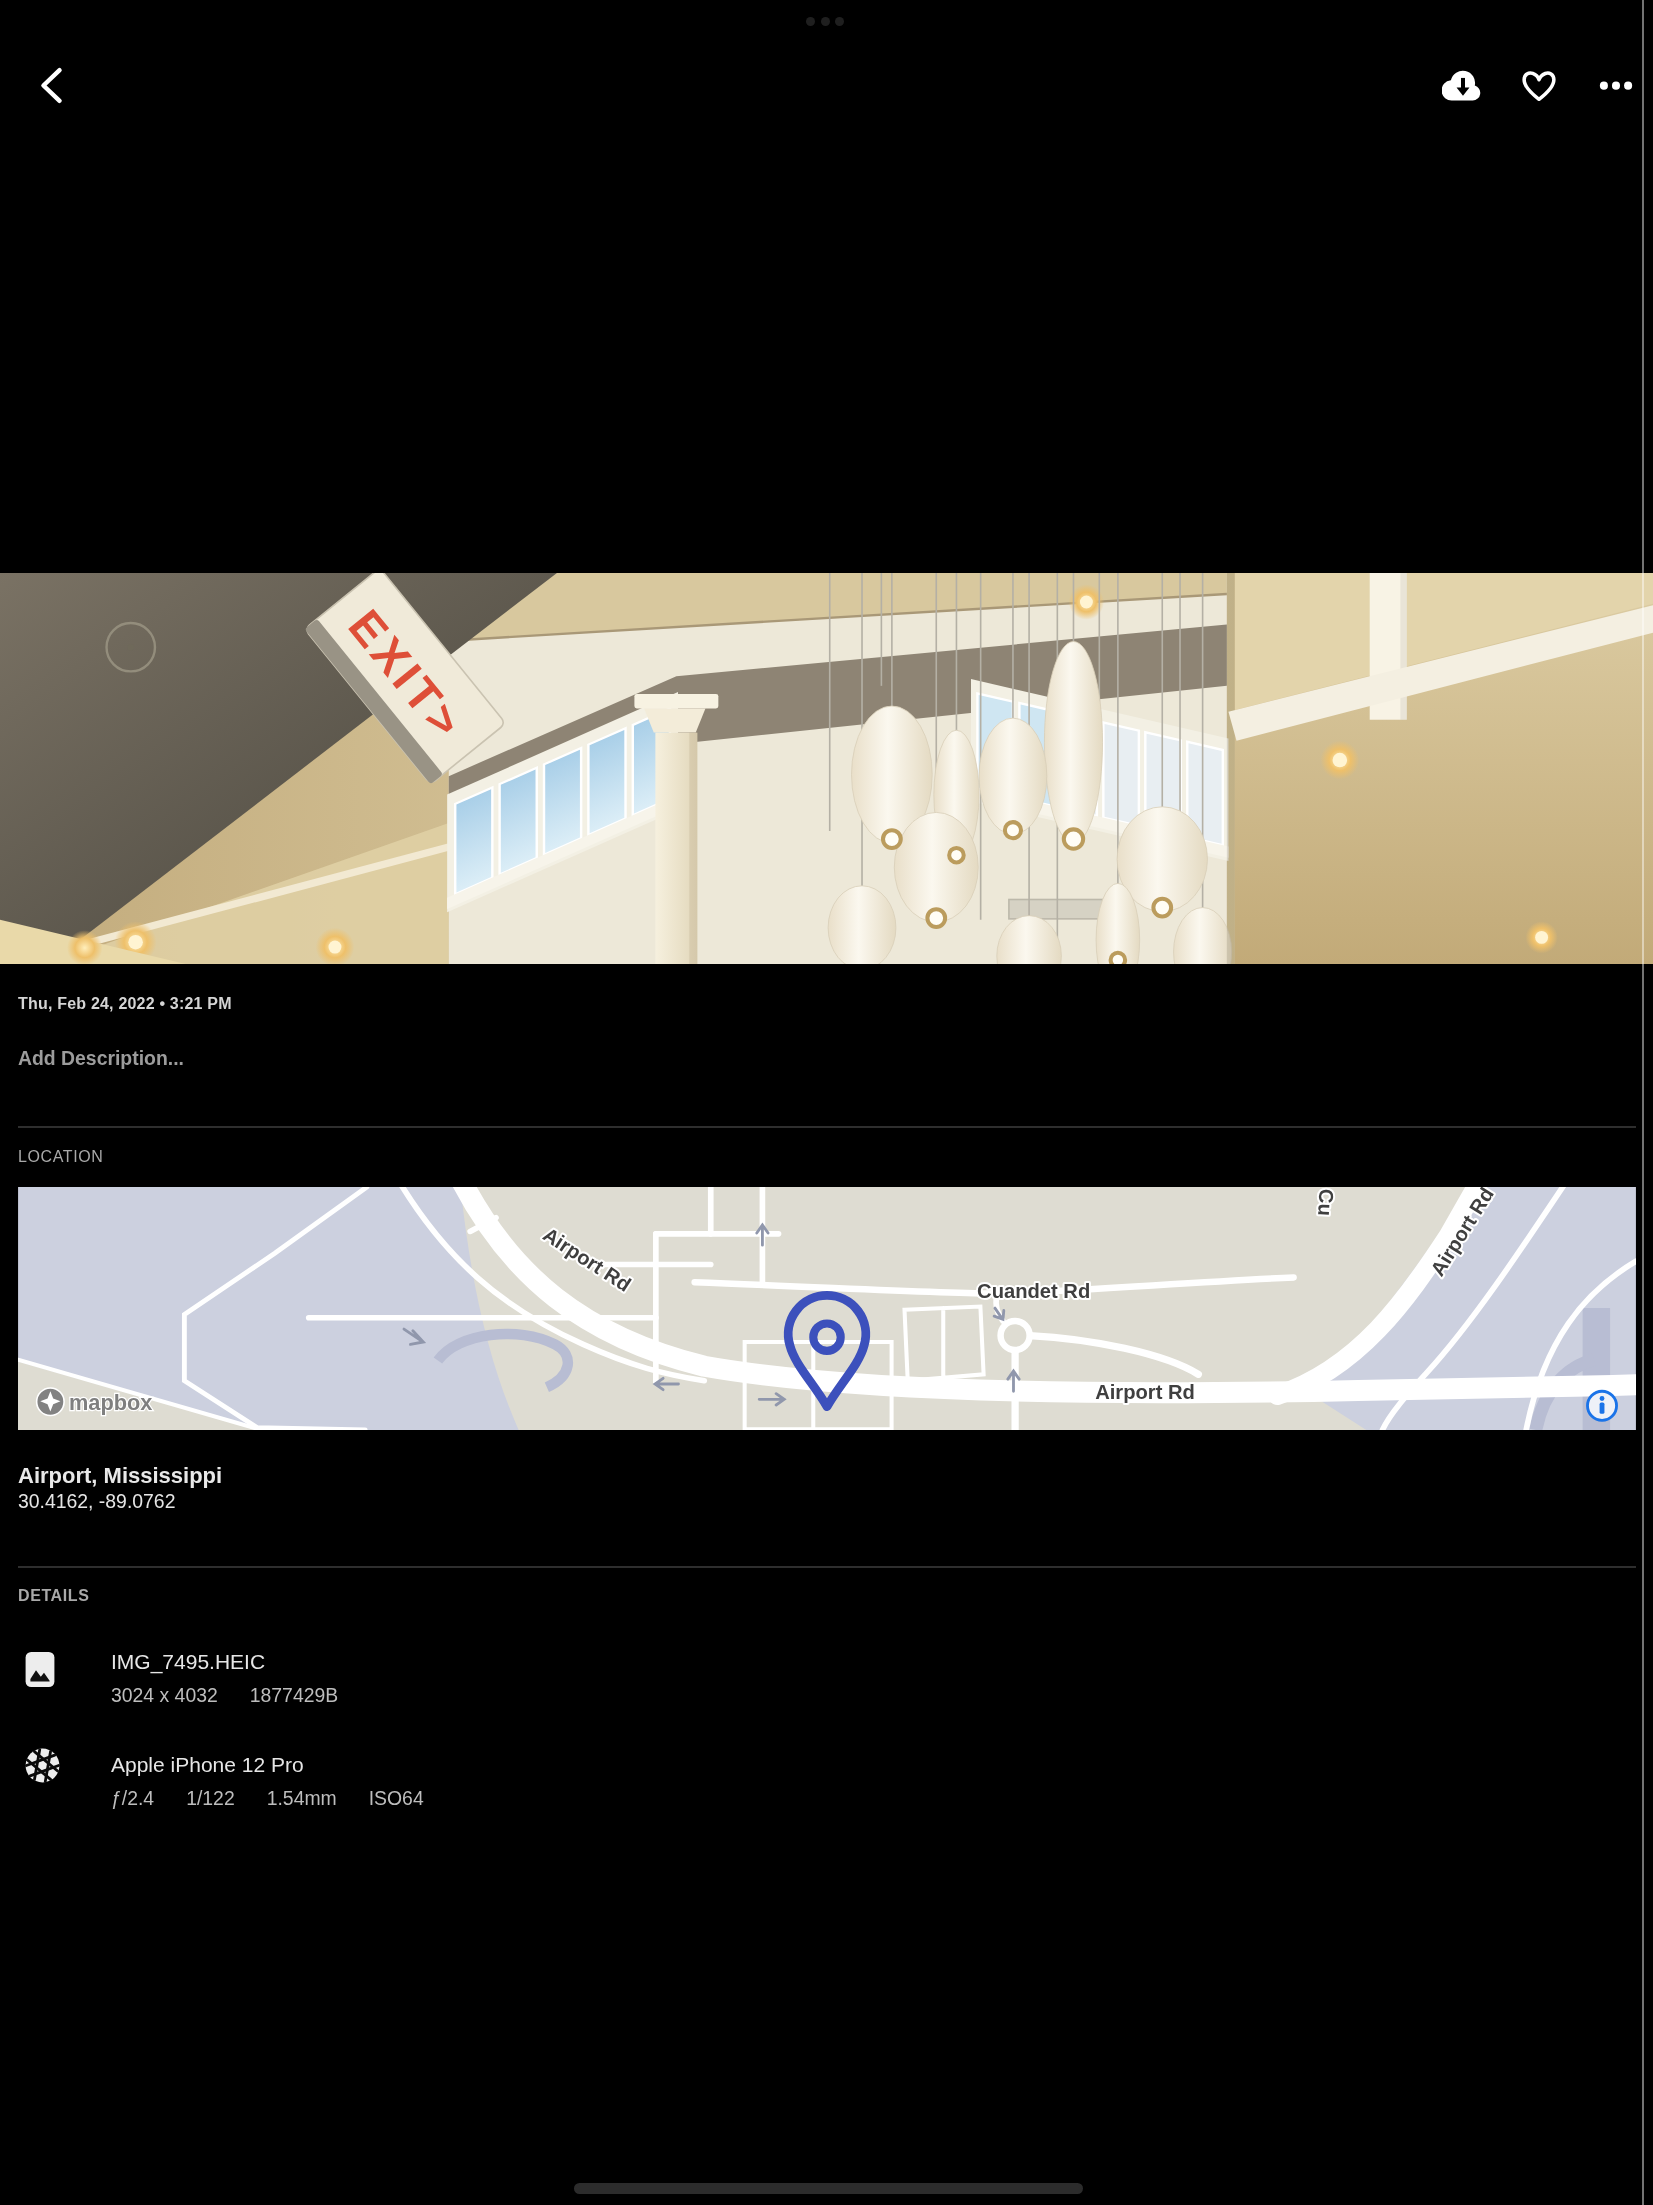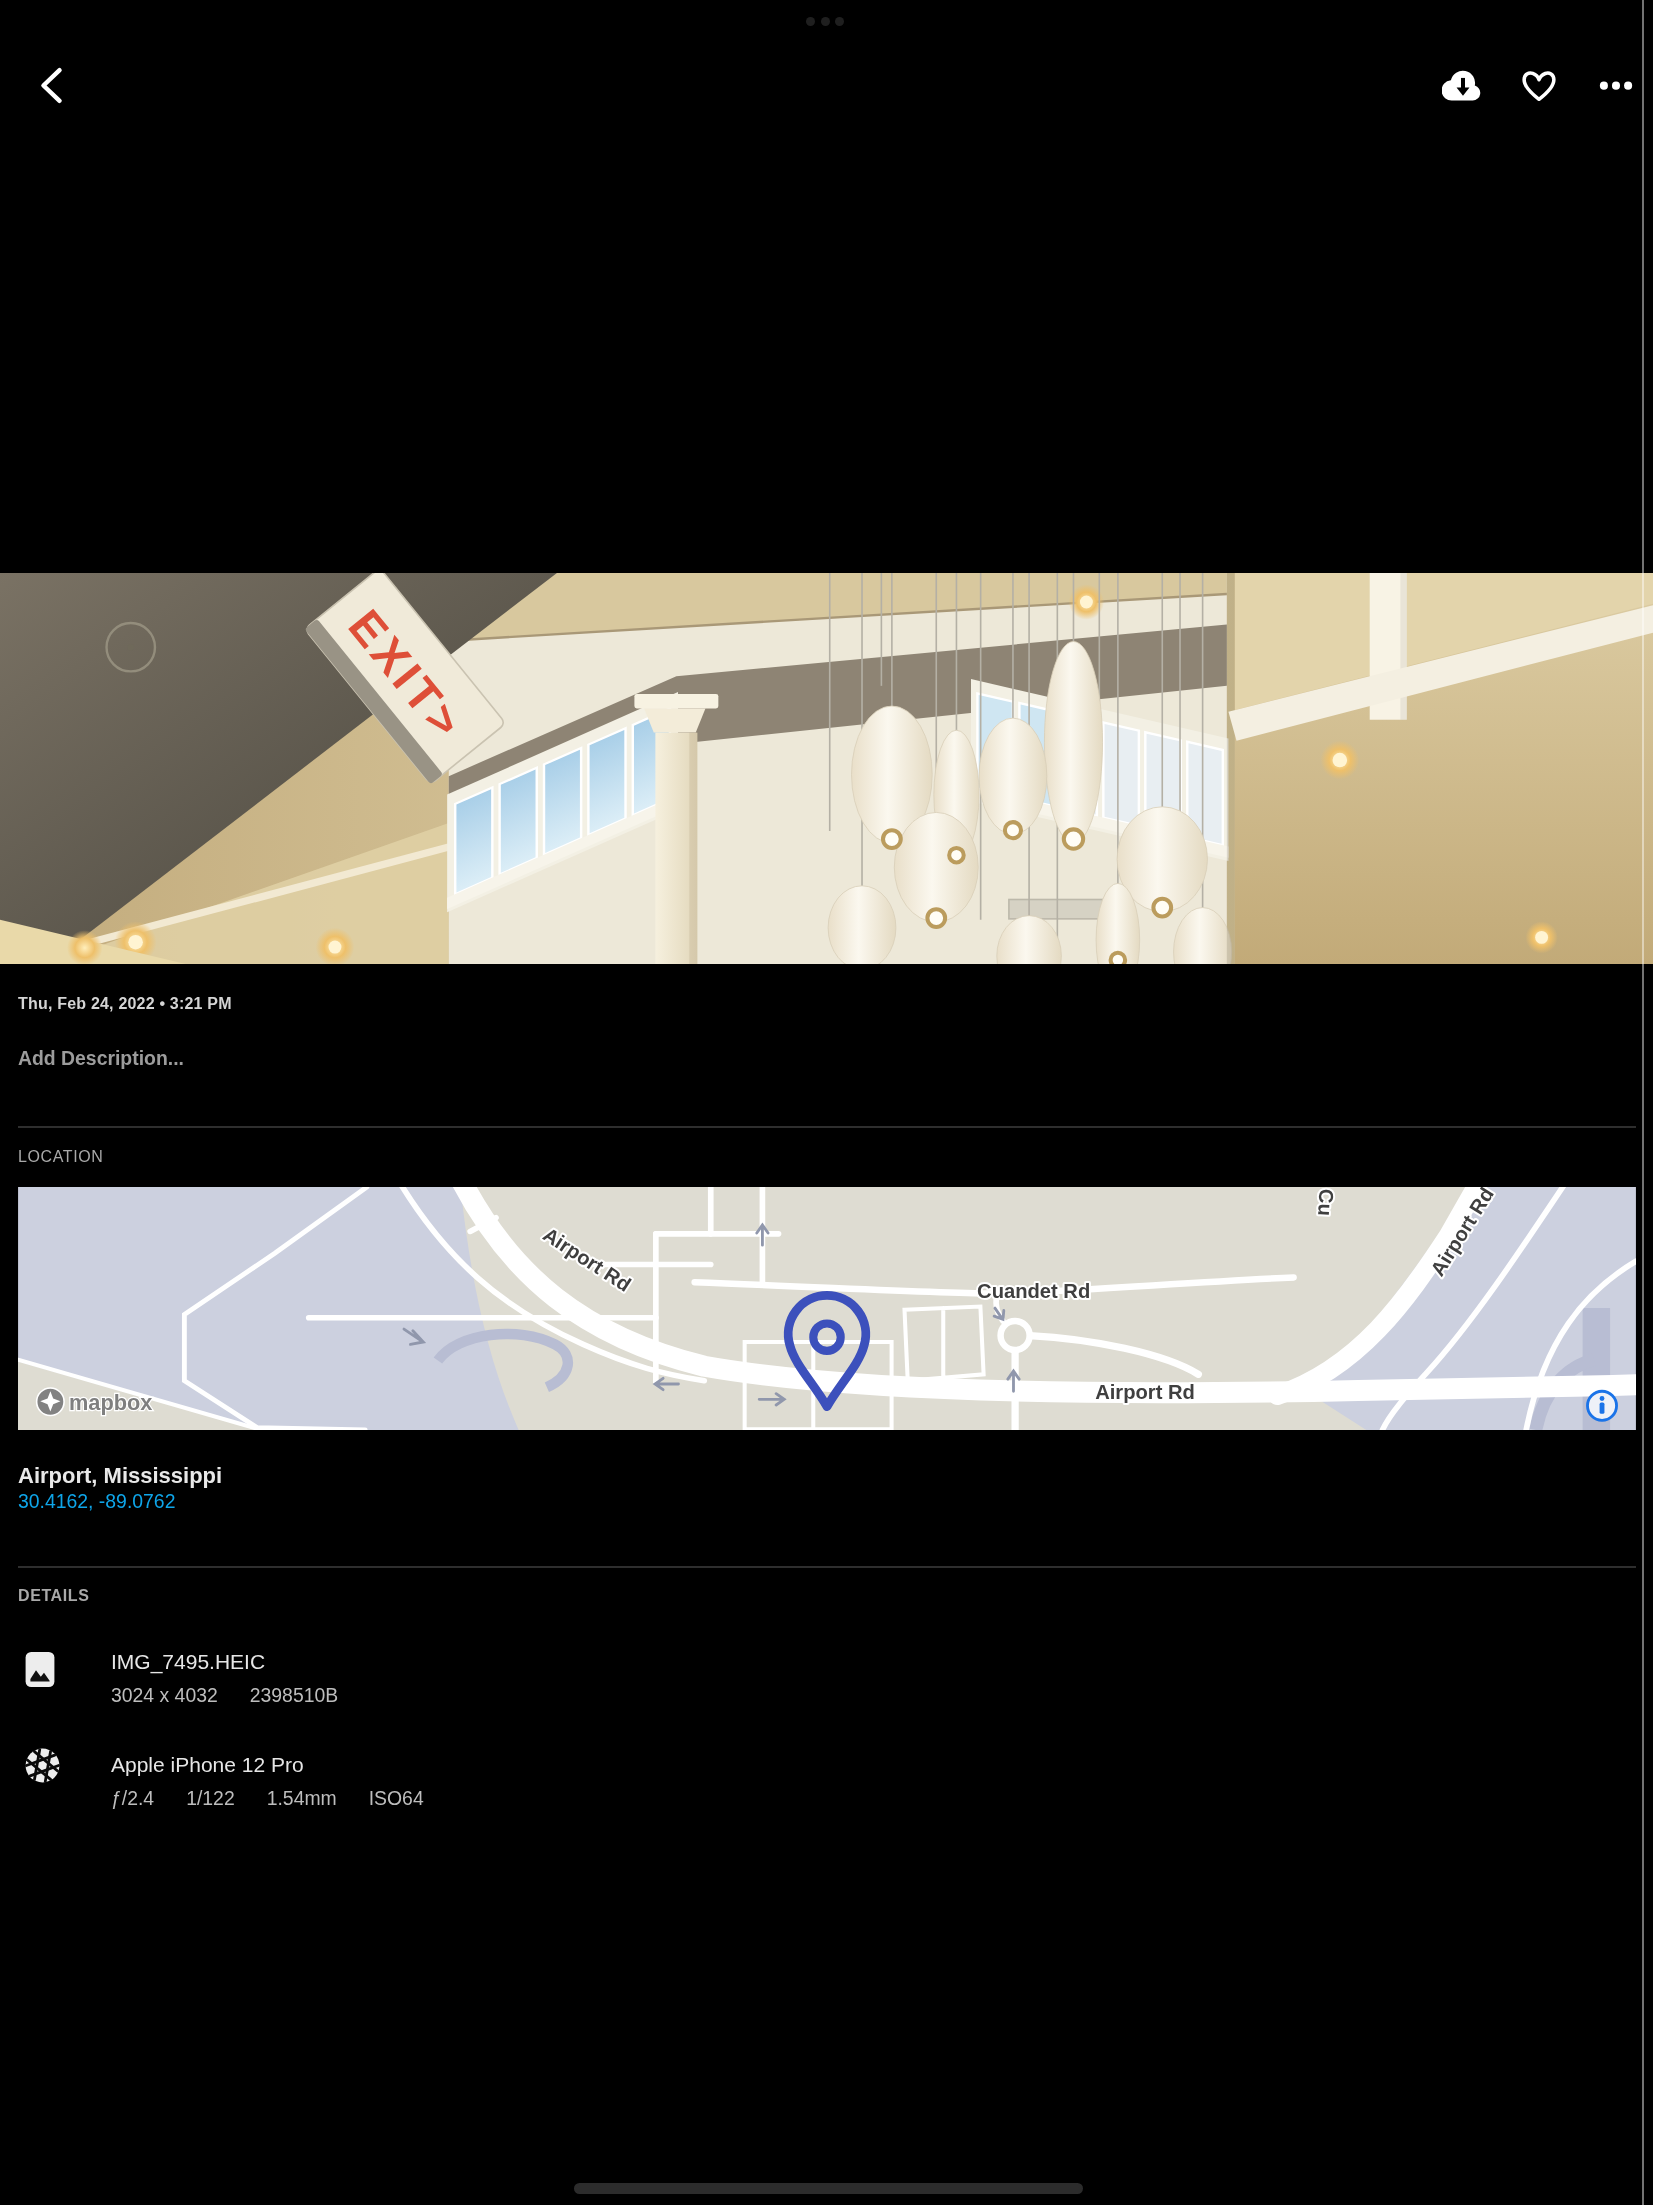--- a/index.html
+++ b/index.html
@@ -20,21 +20,21 @@
   .photo svg{display:block;}
   
   .date{position:absolute;left:18px;top:995px;font-size:16px;font-weight:700;color:#d4d4d4;letter-spacing:0.2px;}
   .desc{position:absolute;left:18px;top:1047px;font-size:19.4px;color:#9c9c9c;font-weight:bold;}
   .divider{position:absolute;left:18px;width:1618px;height:1.6px;background:#2e2e2e;}
   .d1{top:1126px;} .d2{top:1566px;}
   .sec-h{position:absolute;left:18px;font-size:16px;color:#a9a9a9;letter-spacing:0.6px;}
   .loc-h{top:1148px;} .det-h{top:1587px;font-weight:bold;}
   .map-wrap{position:absolute;left:18px;top:1187px;width:1618px;height:243px;cursor:pointer;}
   .place{position:absolute;left:18px;top:1463px;font-size:22px;font-weight:700;color:#e8e8e8;}
-  .coords{position:absolute;left:18px;top:1490px;font-size:19.4px;color:#0ea5e9;}
+  .coords{position:absolute;left:18px;top:1490px;font-size:19.4px;color:#e5e5e5;}
   .rowicon{position:absolute;left:24px;}
   .ri-file{top:1650px;} .ri-cam{top:1747px;}
   .rowname{position:absolute;left:111px;font-size:21px;font-weight:400;color:#e6e6e6;}
   .rn-file{top:1650px;} .rn-cam{top:1753px;}
   .rowmeta{position:absolute;left:111px;font-size:19.4px;color:#bdbdbd;display:flex;}
   .rm-file{top:1684px;gap:32px;} .rm-cam{top:1787px;gap:32px;}
   
   .scroll-line{position:absolute;left:1642px;top:0;width:1.6px;height:2205px;background:rgba(255,255,255,.45);}
   
   .home-ind{position:absolute;left:574px;top:2183px;width:509px;height:10.5px;border-radius:5.7px;background:#2c2c2c;}
@@ -310,21 +310,21 @@
 
   <div class="rowicon ri-file">
     <svg width="32" height="39" viewBox="0 0 40 48">
       <rect x="2" y="2" width="36" height="44" rx="7" fill="#ededed"></rect>
       <path d="M8,36 L15,25 L21,33 L25,28 L32,38 L32,39 H8 Z" fill="#111"></path>
     </svg>
   </div>
   <div class="rowname rn-file">IMG_7495.HEIC</div>
   <div class="rowmeta rm-file">
     <span>3024 x 4032</span>
-    <span>2398510B</span>
+    <span>1877429B</span>
   </div>
 
   <div class="rowicon ri-cam">
     <svg width="37" height="37" viewBox="0 0 46 46">
       <circle cx="23" cy="23" r="21" fill="#ededed"></circle>
       <g stroke="#0a0a0a" stroke-width="3.5" stroke-linecap="round">
         <line x1="43" y1="23" x2="7.7" y2="35.9"></line>
         <line x1="33" y1="40.3" x2="4.2" y2="16.2"></line>
         <line x1="13" y1="40.3" x2="19.5" y2="3.3"></line>
         <line x1="3" y1="23" x2="38.3" y2="10.1"></line>

